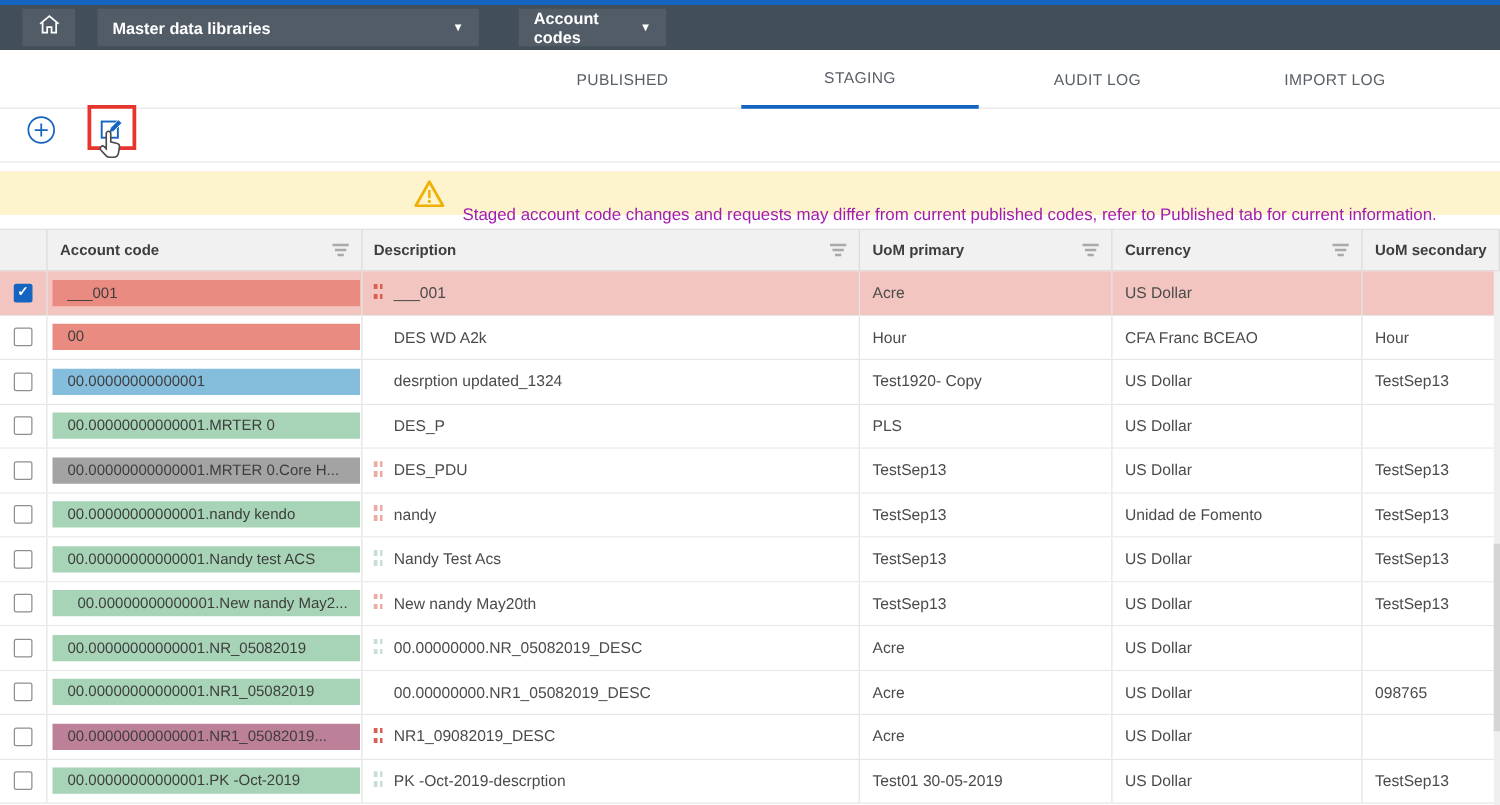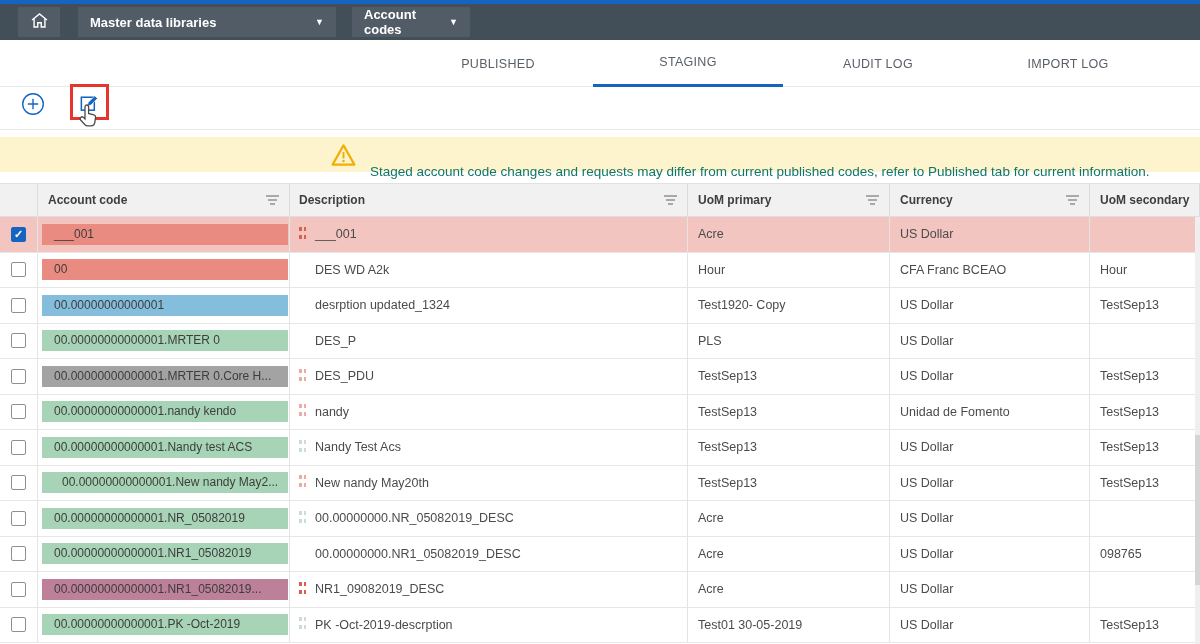--- a/index.html
+++ b/index.html
@@ -8,22 +8,22 @@
   .screen{position:absolute;inset:0;}
 
   
   .topstrip{position:absolute;top:0;left:0;right:0;height:4px;background:#1565c0;}
   .topbar{position:absolute;top:4px;left:0;right:0;height:36px;background:#424e58;
           display:flex;align-items:center;}
   .home-btn{width:42px;height:30px;margin-left:18px;background:#515c66;
             display:flex;align-items:center;justify-content:center;cursor:pointer;}
   .dd{height:30px;background:#515c66;color:#fff;font-size:13px;font-weight:700;
       display:flex;align-items:center;box-sizing:border-box;padding:0 12px;cursor:pointer;}
-  .dd-lib{width:258px;margin-left:18px;justify-content:space-between;}
-  .dd-mod{width:118px;margin-left:16px;justify-content:space-between;}
+  .dd-lib{width:305px;margin-left:18px;justify-content:space-between;}
+  .dd-mod{width:118px;margin-left:32px;justify-content:space-between;}
   .caret{font-size:9px;color:#fff;line-height:1;}
 
   
   .tabsrow{position:absolute;top:40px;left:0;right:0;height:47px;background:#fff;
            border-bottom:1px solid #e8e8e8;box-sizing:border-box;}
   .tabs{position:absolute;right:37px;top:0;height:47px;display:flex;}
   .tab{width:190px;height:47px;display:flex;align-items:center;justify-content:center;
        box-sizing:border-box;color:#585f66;font-size:12.5px;letter-spacing:.3px;cursor:pointer;text-align:right;}
   .tab.active{border-bottom:3px solid #1565c0;}
 
@@ -32,21 +32,21 @@
            border-bottom:1px solid #e9e9e9;box-sizing:border-box;}
   .tb-add{position:absolute;left:21px;top:92px;width:24px;height:24px;cursor:pointer;}
   .editbox{position:absolute;left:70px;top:84px;width:33px;height:30px;
            border:3px solid #e5352d;display:flex;align-items:center;justify-content:center;
            background:#fff;z-index:3;}
   .cursor{position:absolute;left:76px;top:103px;z-index:4;}
 
   
   .banner{position:absolute;top:137px;left:0;right:0;height:35px;background:#fdf3cd;
           display:flex;align-items:center;gap:13px;padding-left:330px;box-sizing:border-box;}
-  .banner-text{font-size:13.5px;color:#0f766e;margin-top:34px;}
+  .banner-text{font-size:13.5px;color:#a21caf;margin-top:34px;}
 
   
   .table{position:absolute;top:183px;left:0;right:0;bottom:0;}
   .thead{display:flex;height:34px;background:#f1f1f1;border-top:1px solid #e1e1e1;
          border-bottom:1px solid #dedede;box-sizing:border-box;}
   .hcell{display:flex;align-items:center;box-sizing:border-box;padding-left:10px;
          border-right:1px solid #dcdcdc;position:relative;cursor:pointer;}
   .hlabel{font-size:12px;font-weight:700;color:#3e3e3e;}
   .flt{position:absolute;right:10px;top:50%;transform:translateY(-50%);
        display:flex;flex-direction:column;align-items:center;gap:2px;cursor:pointer;}

